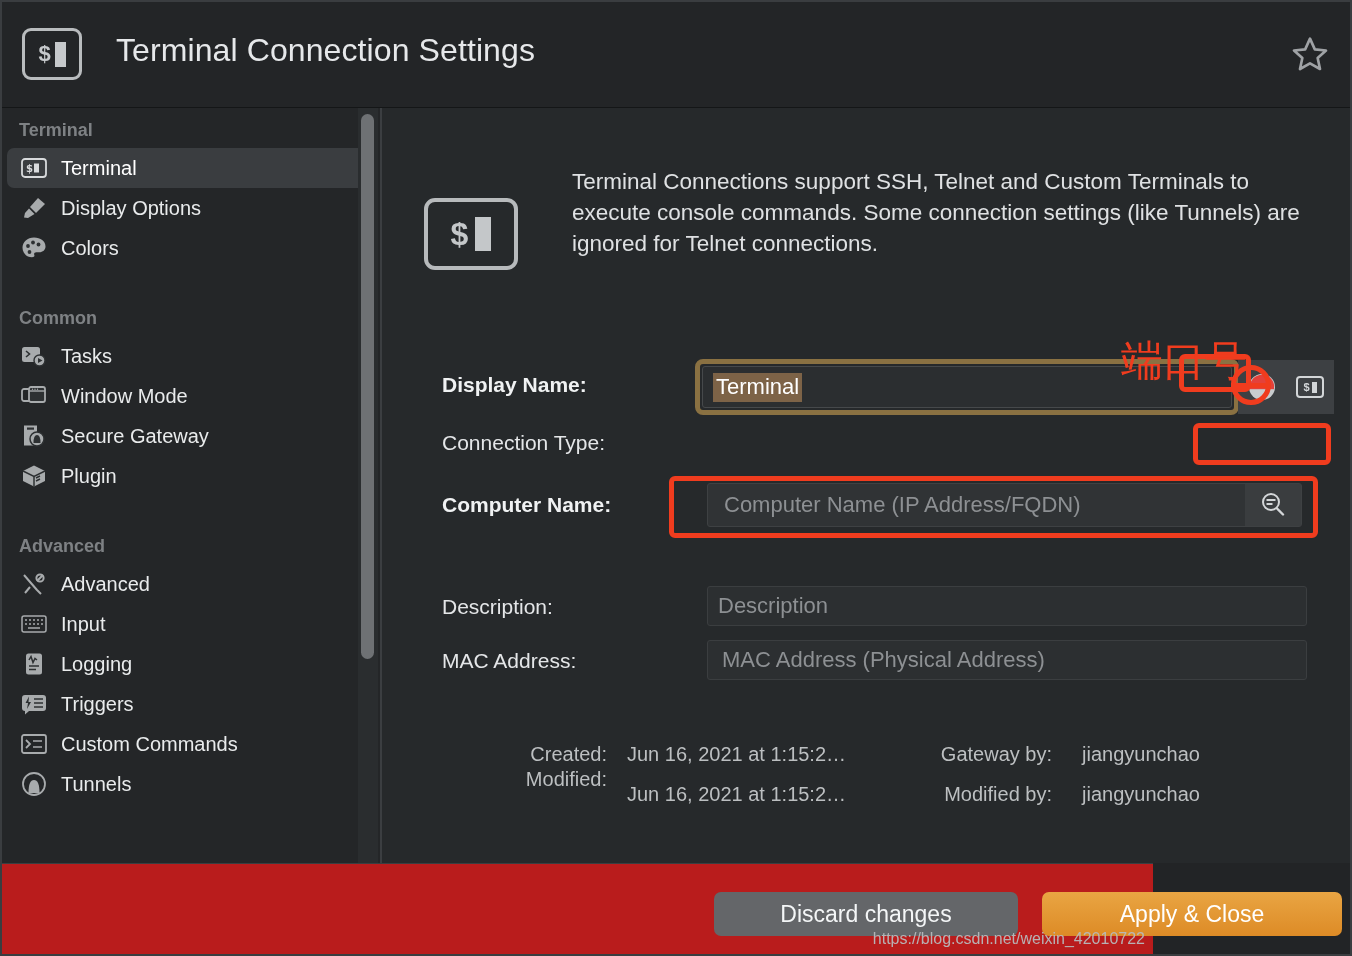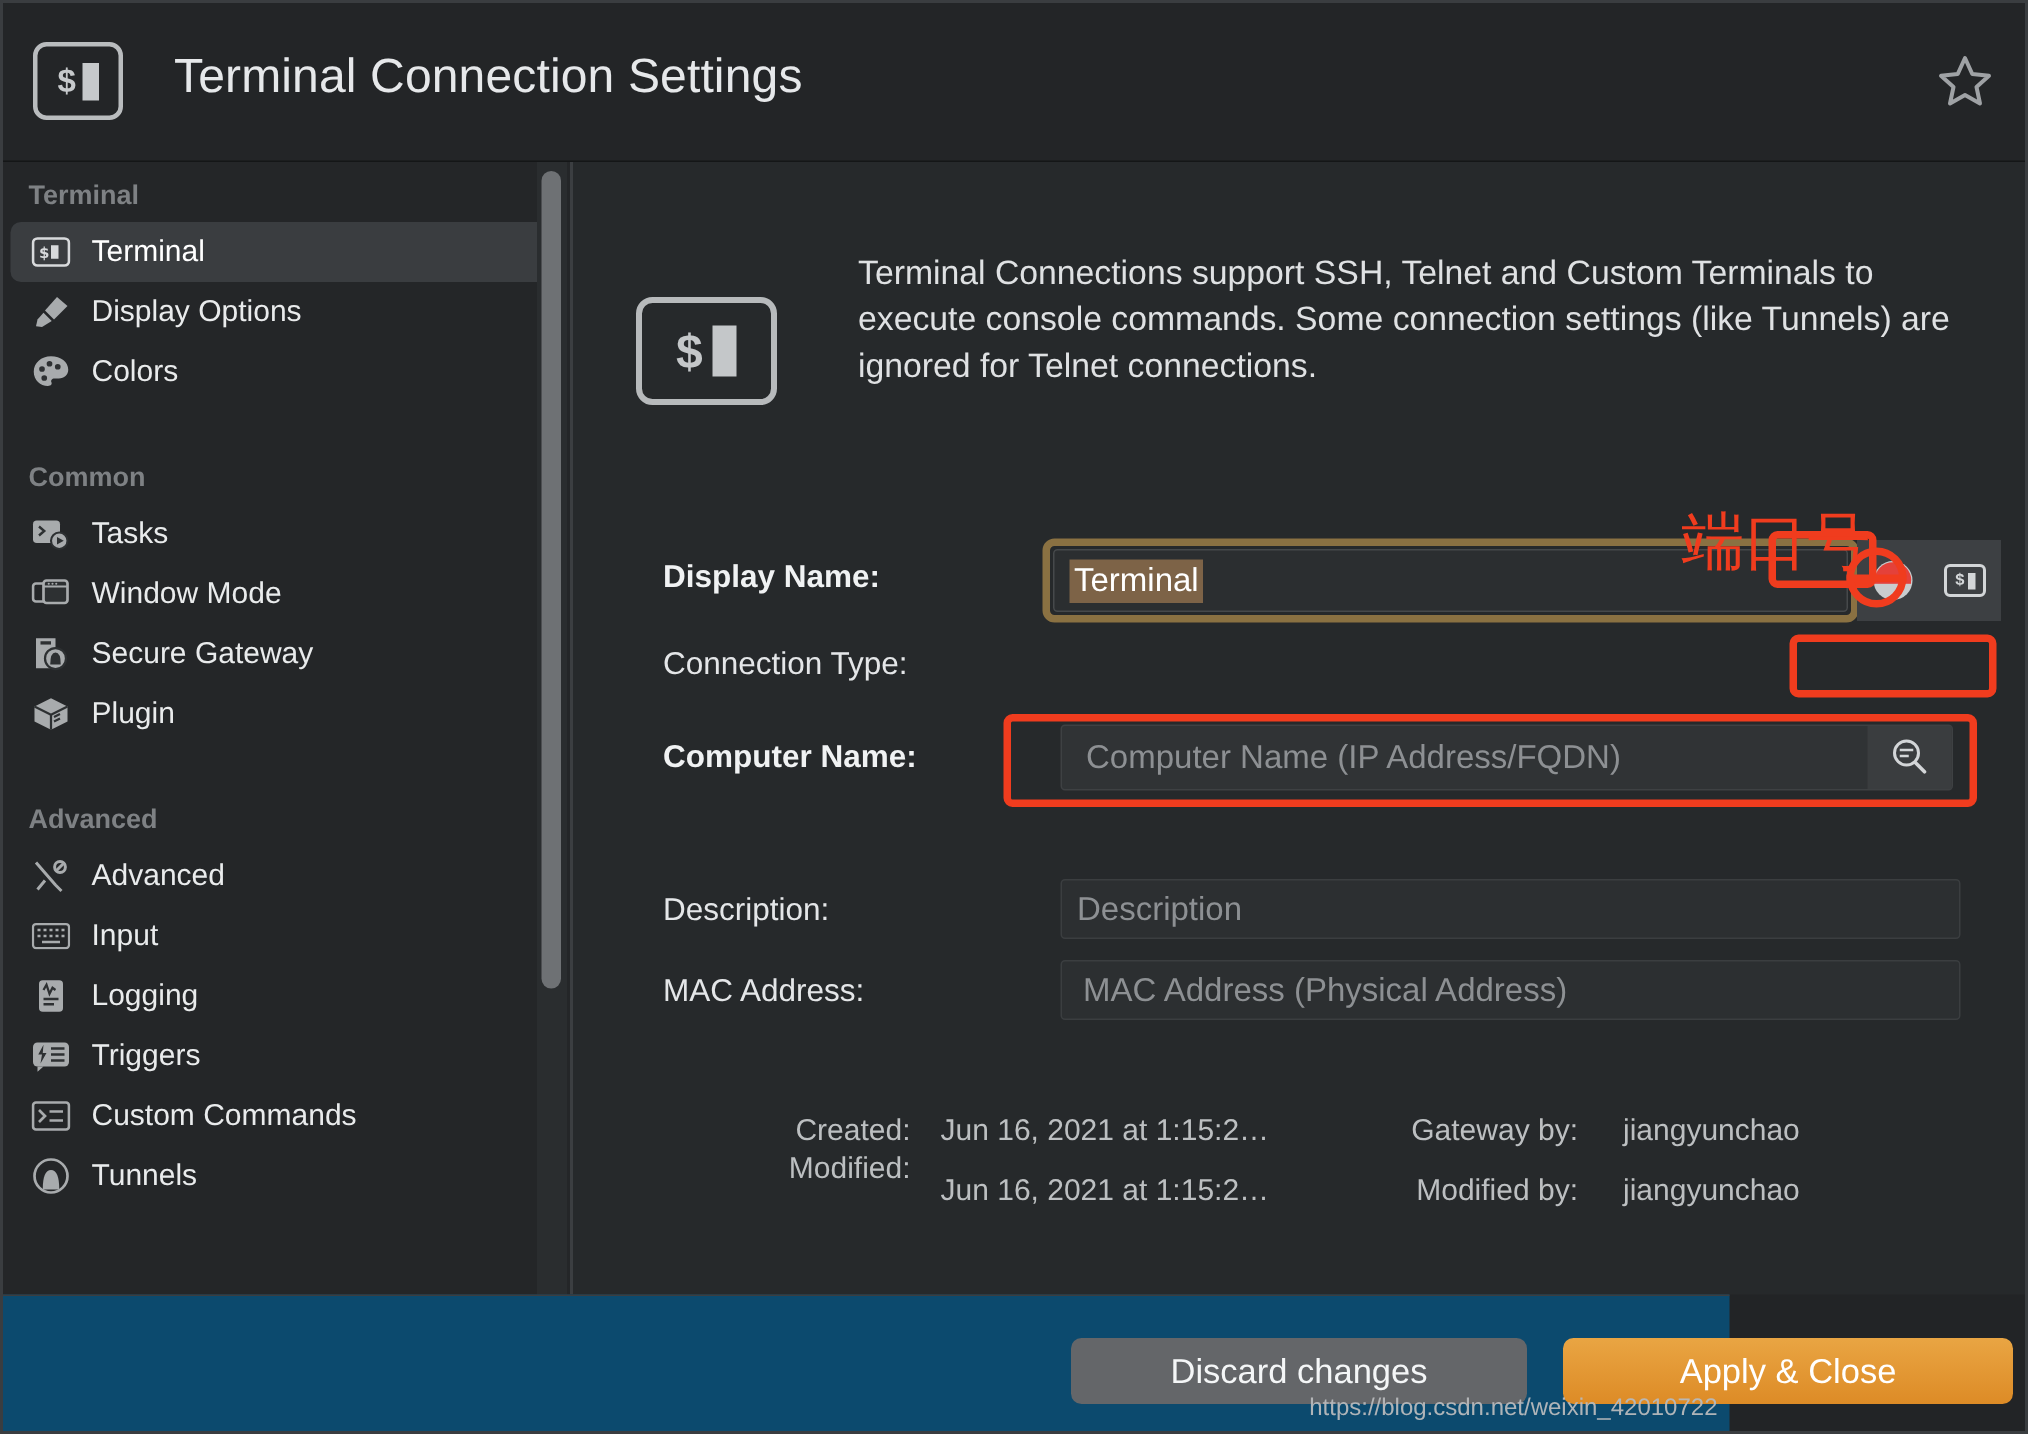--- a/index.html
+++ b/index.html
@@ -172,21 +172,21 @@
     font-size: 22px; padding-left: 14px;
   }
 
   .meta {
     position: absolute; font-size: 20px; color: #bcbfc1;
   }
 
   
   #footer {
     position: absolute; left: 0; top: 861px; width: 1151px; height: 91px;
-    background: #0c4a6e; border-top: 1px solid #3b3e41;
+    background: #b91c1c; border-top: 1px solid #3b3e41;
   }
   #btn-discard {
     position: absolute; left: 712px; top: 28px; width: 304px; height: 44px;
     background: #646669; border-radius: 7px;
     color: #f4f6f7; font-size: 23px;
     display: flex; align-items: center; justify-content: center;
   }
   #btn-apply {
     position: absolute; left: 1040px; top: 28px; width: 300px; height: 44px;
     background: linear-gradient(#e9a543,#dd8b26); border-radius: 7px;

